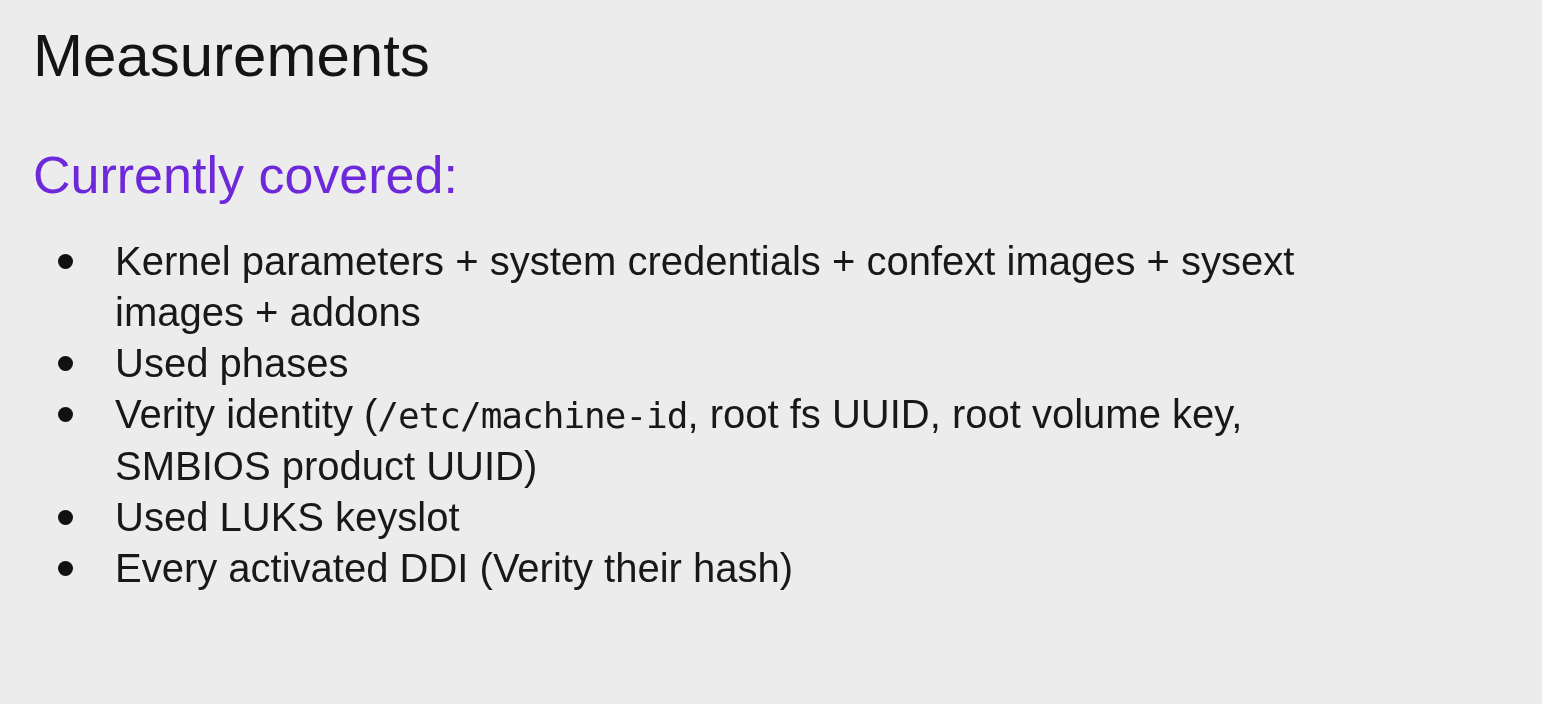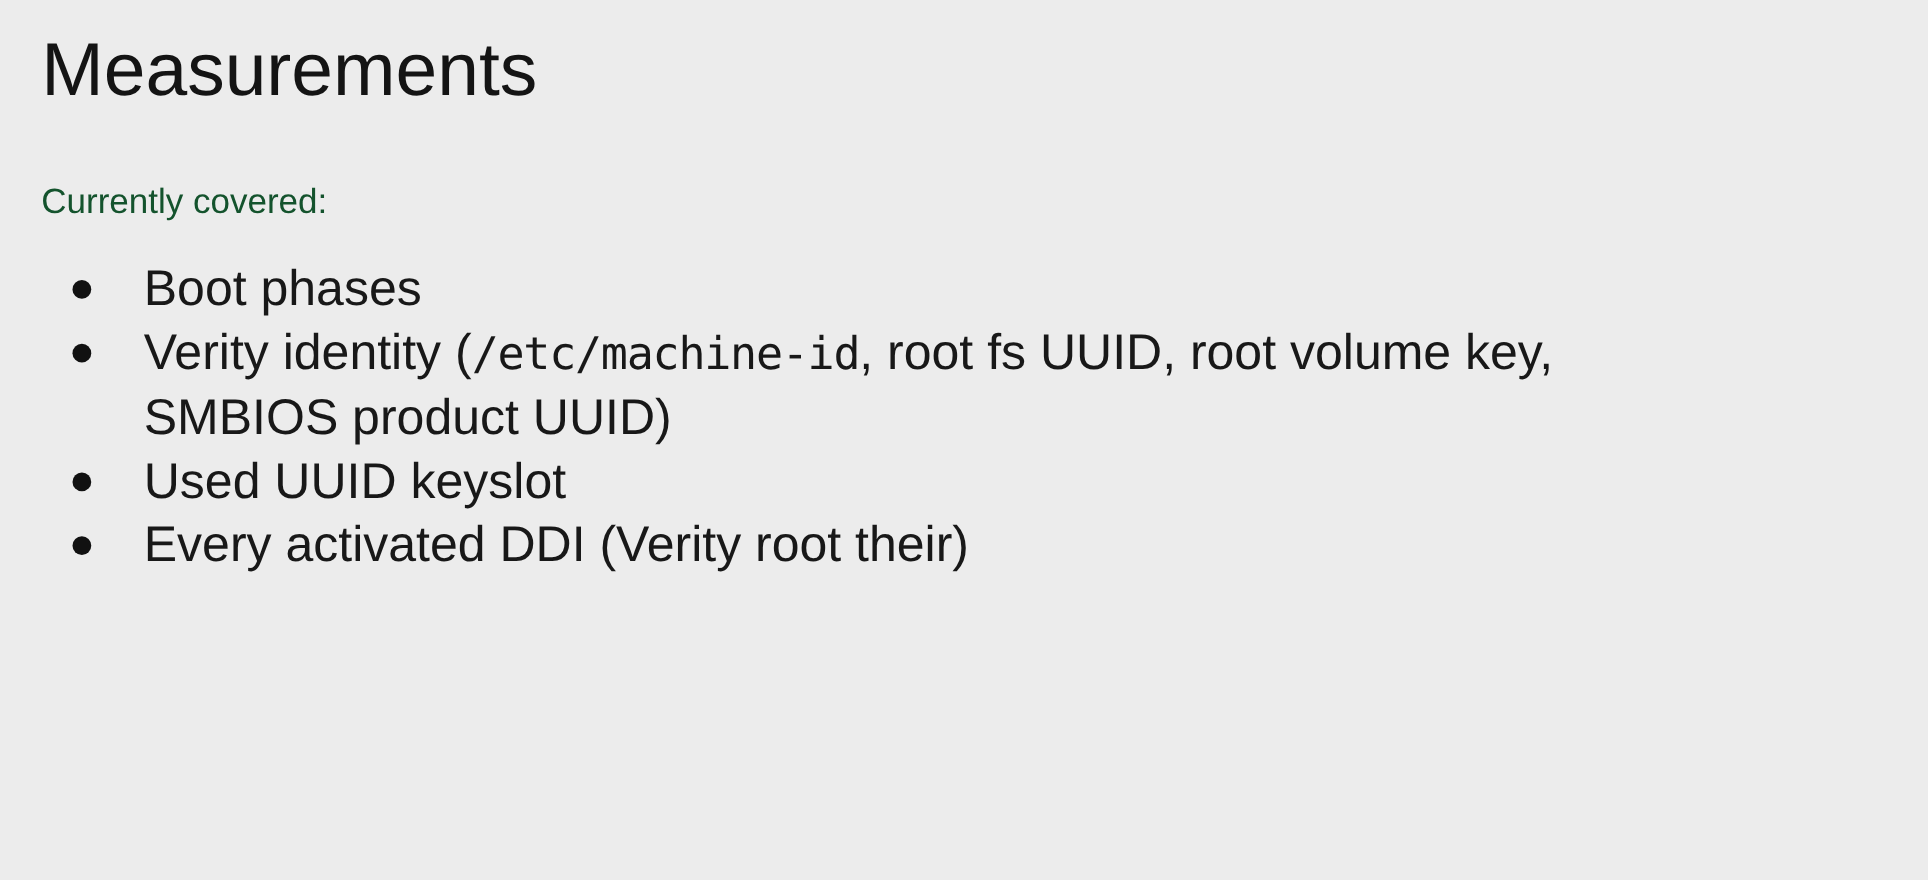--- a/index.html
+++ b/index.html
@@ -23,24 +23,24 @@
   .slide-title {
     margin: 0;
     font-size: 60px;
     font-weight: 500;
     line-height: 1.12;
     letter-spacing: 0px;
     color: #141414;
   }
   .slide-subtitle {
     margin: 54px 0 0 0;
-    font-size: 28px;
+    font-size: 52px;
     font-weight: 400;
     line-height: 1.25;
-    color: #14532d;
+    color: #6d28d9;
   }
   .bullet-list {
     list-style: none;
     margin: 28px 0 0 0;
     padding: 0;
     max-width: 1485px;
   }
   .bullet-item {
     position: relative;
     padding-left: 82px;
@@ -65,18 +65,19 @@
 </style>
 </head>
 <body>
 
 <div class="slide">
   <h1 class="slide-title">Measurements</h1>
 
   <p class="slide-subtitle">Currently covered:</p>
 
   <ul class="bullet-list">
-      <li class="bullet-item"><span class="dot"></span><span><span>Boot phases</span></span></li>
+      <li class="bullet-item"><span class="dot"></span><span><span>Kernel parameters + system credentials + confext images + sysext images + addons</span></span></li>
+      <li class="bullet-item"><span class="dot"></span><span><span>Used phases</span></span></li>
       <li class="bullet-item"><span class="dot"></span><span><span>Verity identity (</span><span class="mono">/etc/machine-id</span><span>, root fs UUID, root volume key, SMBIOS product UUID)</span></span></li>
-      <li class="bullet-item"><span class="dot"></span><span><span>Used UUID keyslot</span></span></li>
-      <li class="bullet-item"><span class="dot"></span><span><span>Every activated DDI (Verity root their)</span></span></li>
+      <li class="bullet-item"><span class="dot"></span><span><span>Used LUKS keyslot</span></span></li>
+      <li class="bullet-item"><span class="dot"></span><span><span>Every activated DDI (Verity their hash)</span></span></li>
     </ul>
 </div>
 
 </body></html>

